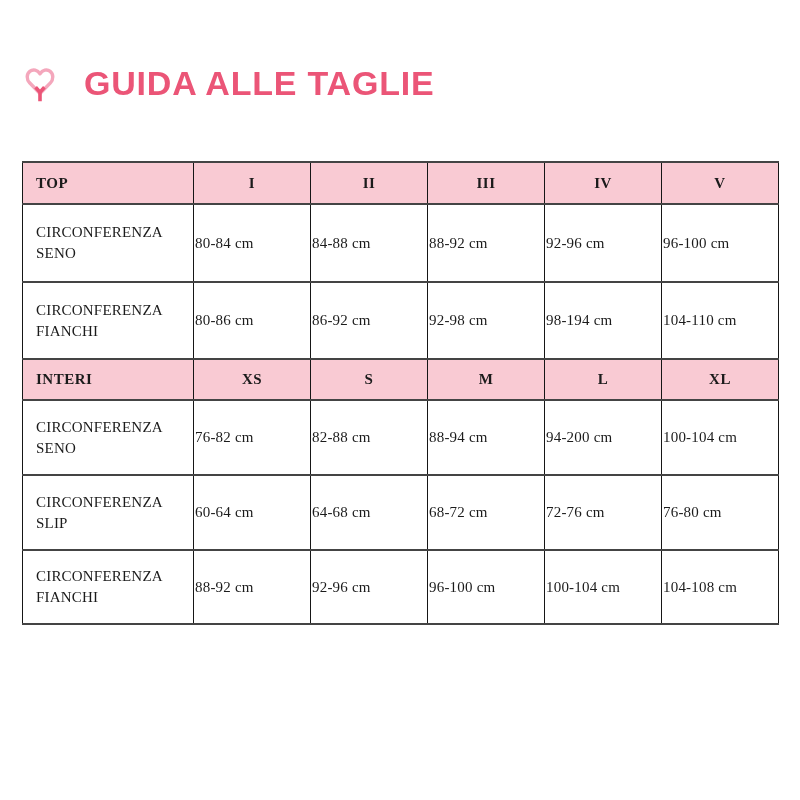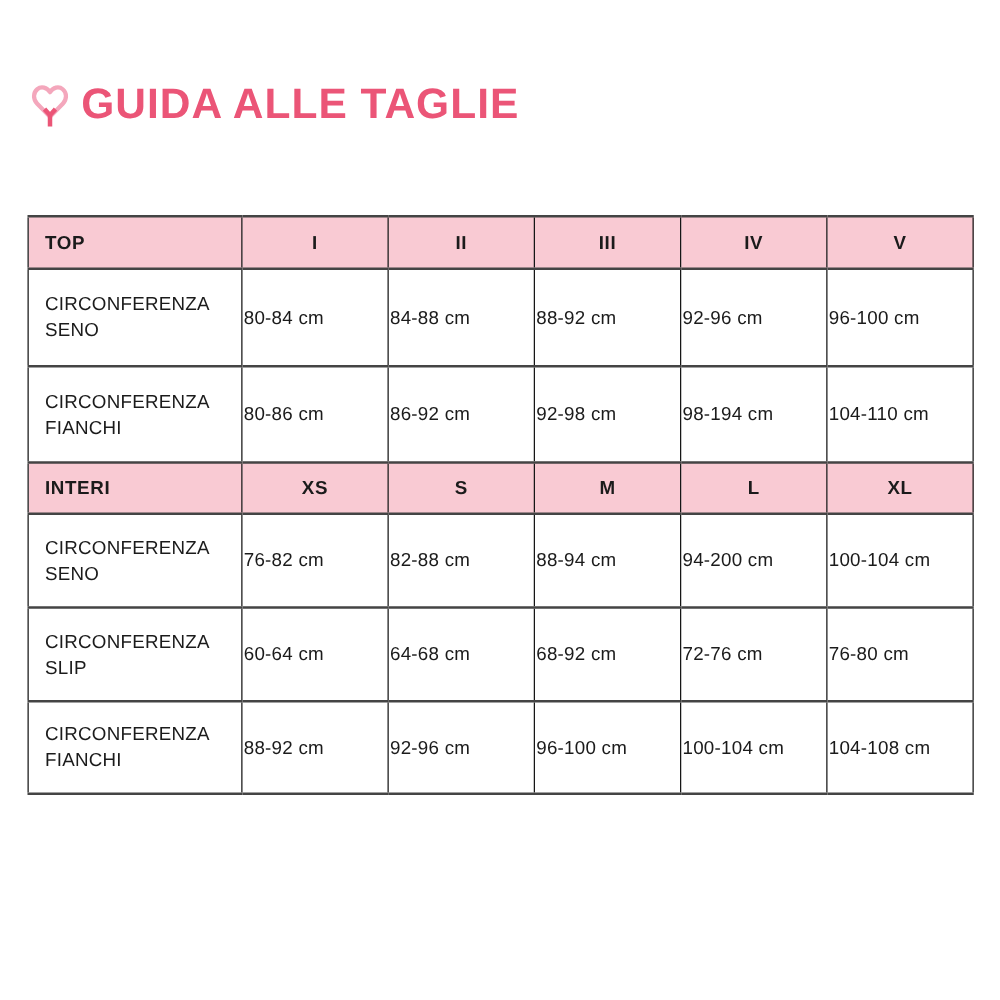--- a/index.html
+++ b/index.html
@@ -16,42 +16,43 @@
     overflow: hidden;
   }
 
   
   .header {
     position: absolute;
     left: 25px;
     top: 62px;
     display: flex;
     align-items: center;
-    gap: 10px;
+    gap: 29px;
   }
   .logo-icon {
     margin-top: 5px;
     width: 30px;
     height: 37px;
     flex: 0 0 auto;
   }
   .page-title {
     font-size: 34px;
     line-height: 42px;
     font-weight: bold;
     letter-spacing: 0.8px;
     color: var(--title-pink, #EB5577);
     white-space: nowrap;
   }
 
   
   .table-wrap {
     position: absolute;
     left: 22px;
-    top: 172px;
+    top: 161px;
+    font-family: Liberation Serif, serif;
   }
   table.size-guide {
     border-collapse: collapse;
     table-layout: fixed;
     width: 756px;
   }
   col.c-label { width: 171px; }
   col.c-size  { width: 117px; }
 
   th, td {
@@ -157,21 +158,21 @@
         <td>76-82 cm</td>
         <td>82-88 cm</td>
         <td>88-94 cm</td>
         <td>94-200 cm</td>
         <td>100-104 cm</td>
       </tr>
       <tr class="data-row h75">
         <td class="lbl-cell">CIRCONFERENZA SLIP</td>
         <td>60-64 cm</td>
         <td>64-68 cm</td>
-        <td>68-92 cm</td>
+        <td>68-72 cm</td>
         <td>72-76 cm</td>
         <td>76-80 cm</td>
       </tr>
       <tr class="data-row h74">
         <td class="lbl-cell">CIRCONFERENZA FIANCHI</td>
         <td>88-92 cm</td>
         <td>92-96 cm</td>
         <td>96-100 cm</td>
         <td>100-104 cm</td>
         <td>104-108 cm</td>

